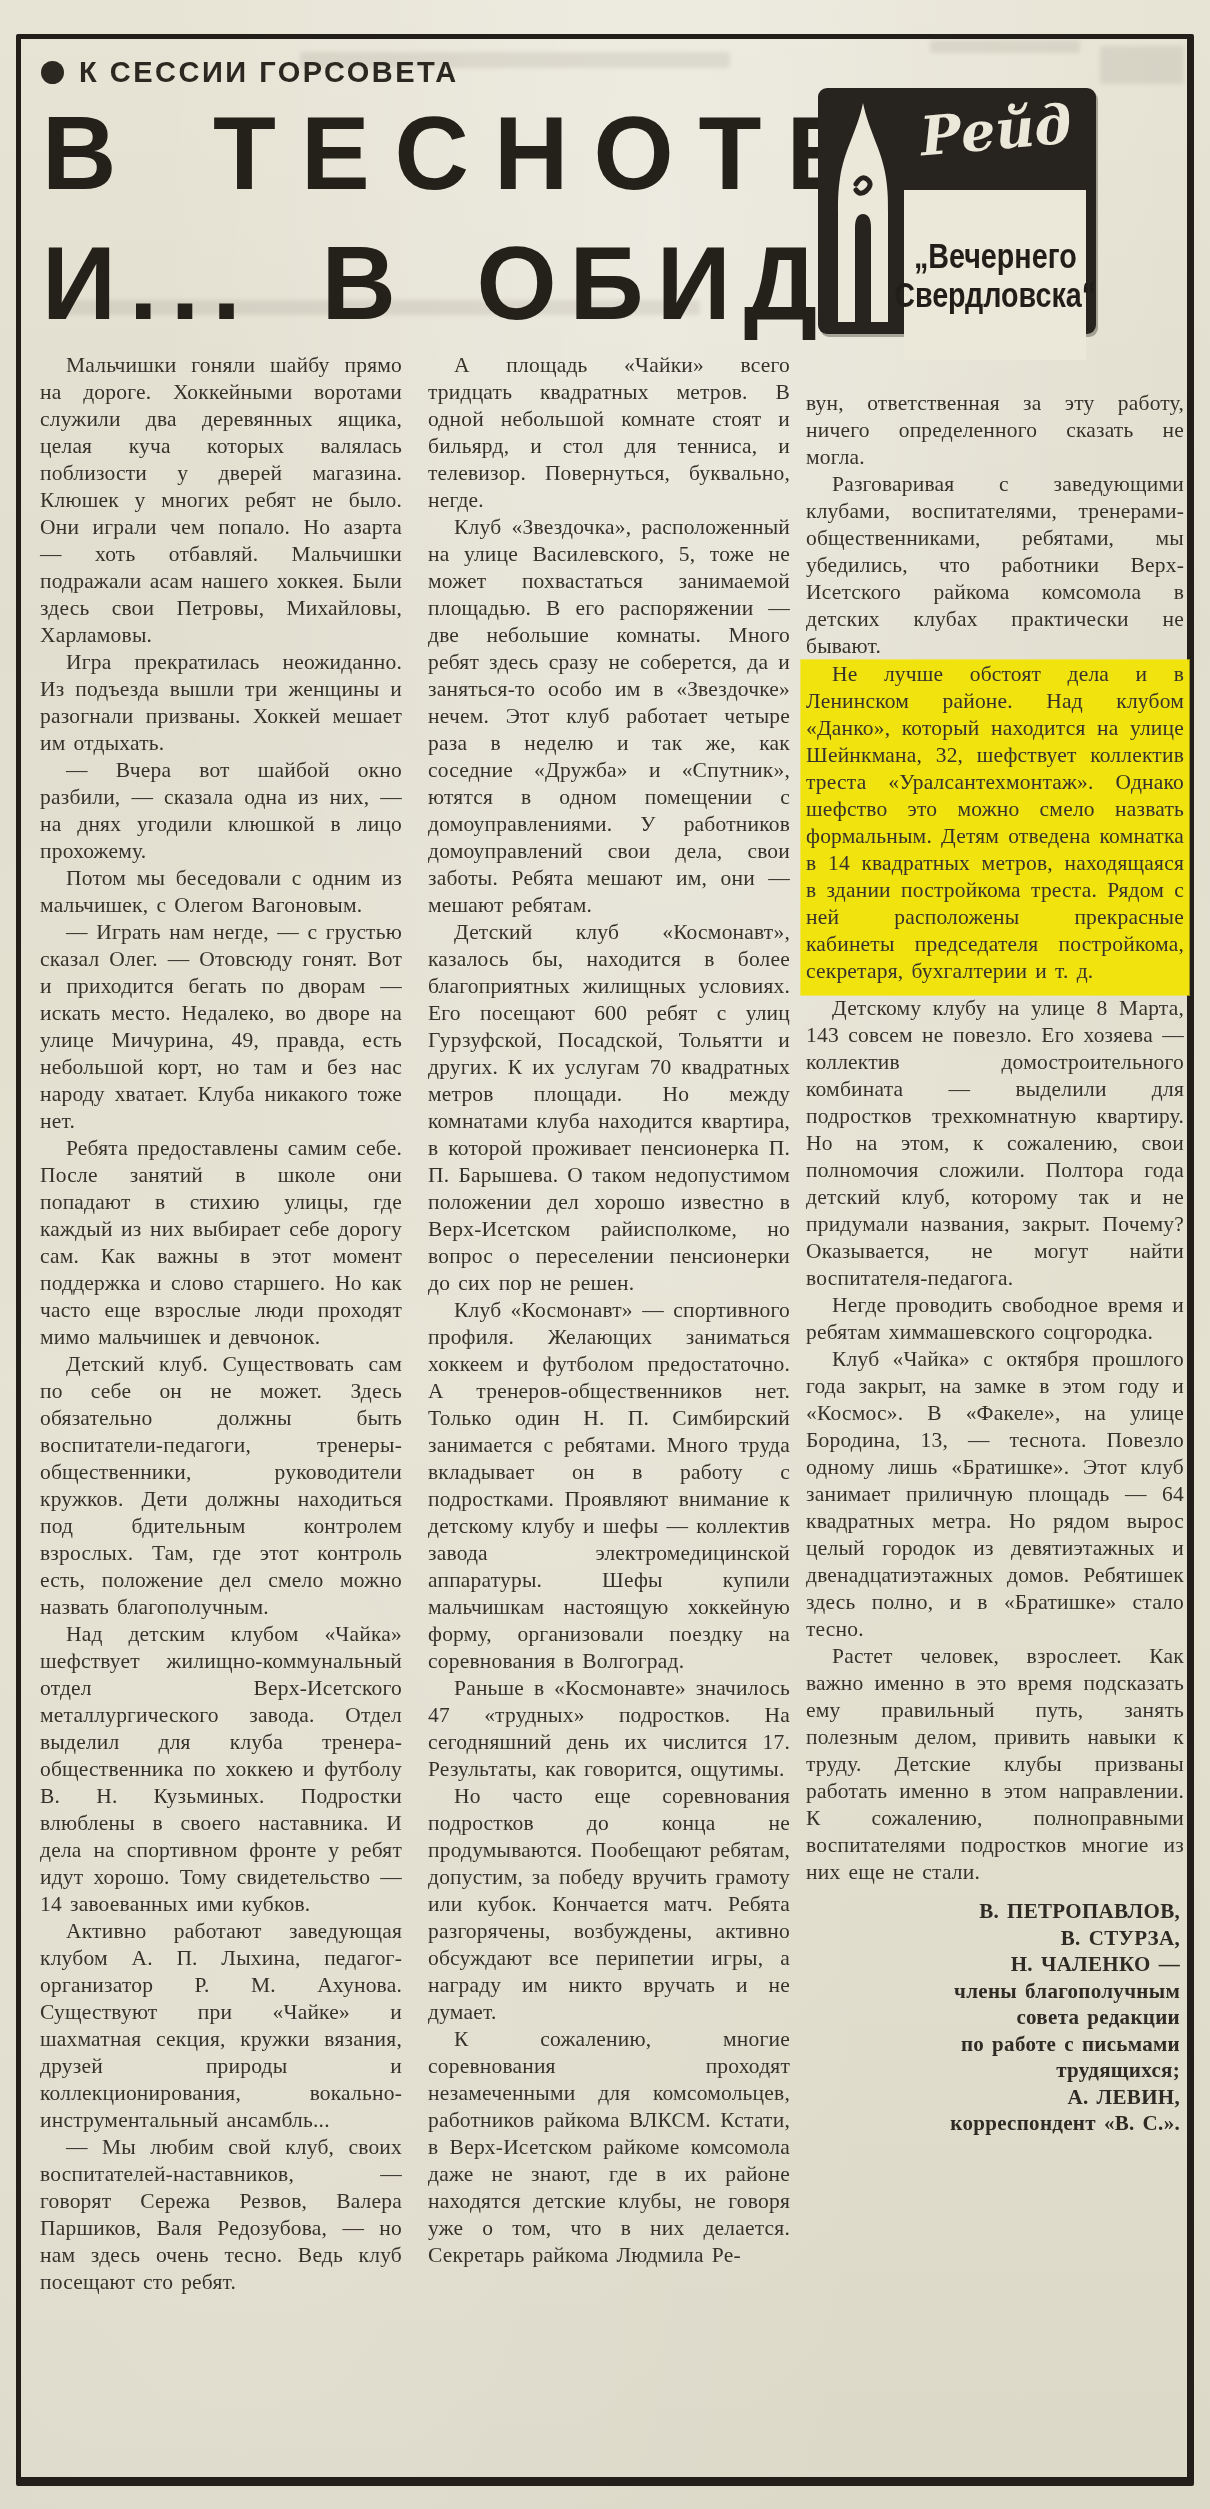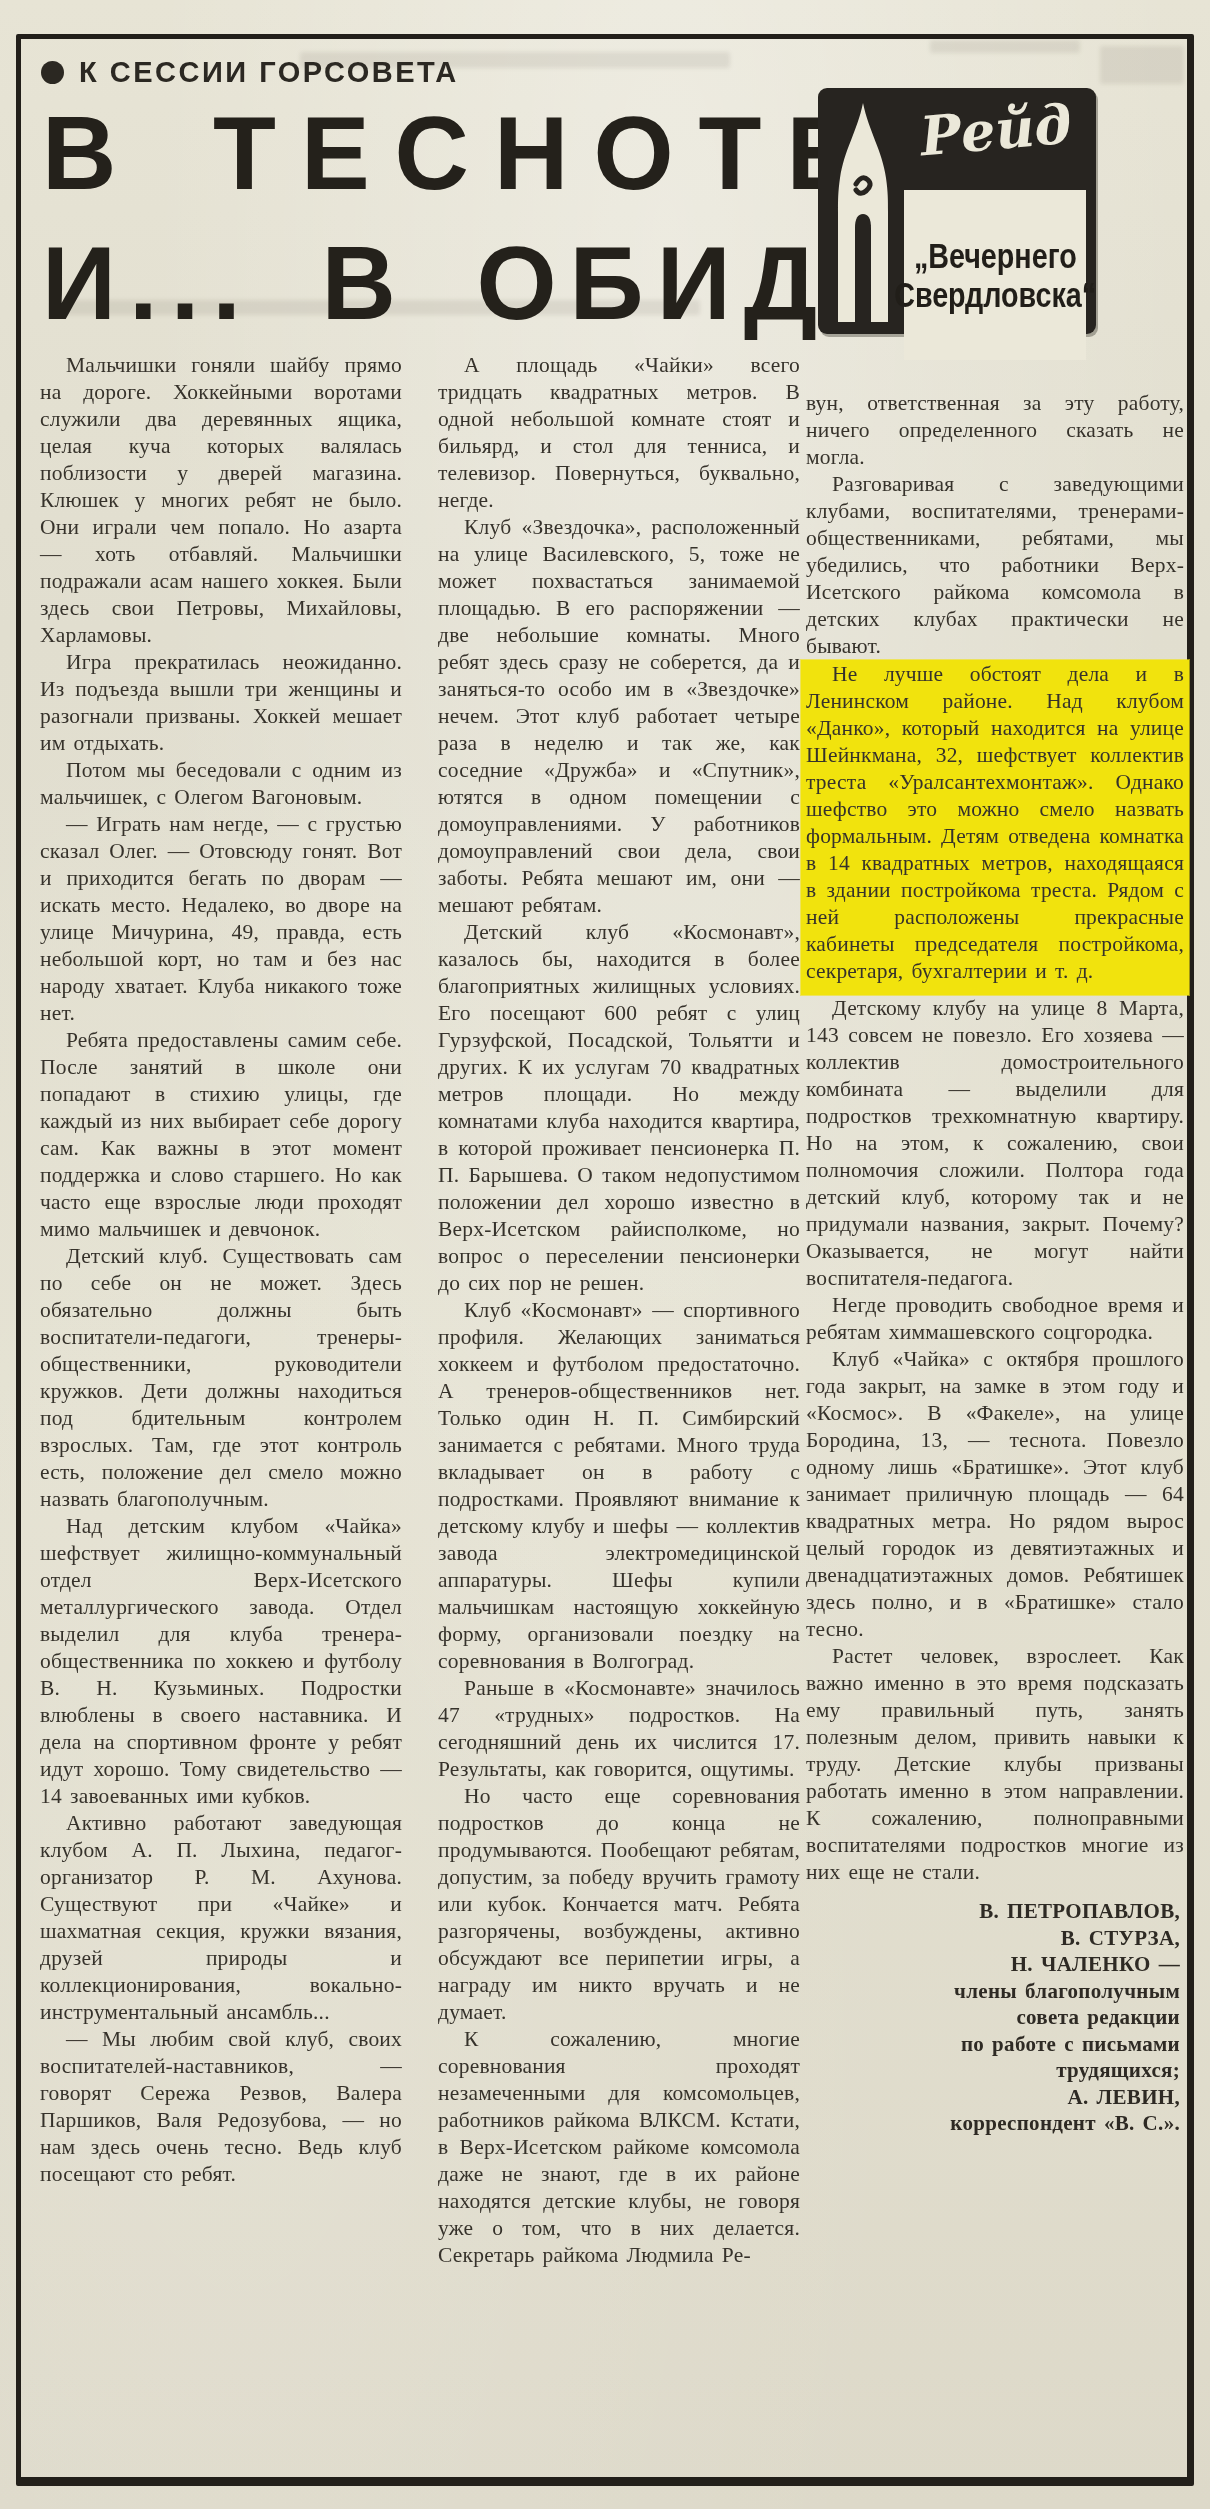--- a/index.html
+++ b/index.html
@@ -45,21 +45,21 @@
   .logo-box { position:absolute; left:86px; top:102px; width:182px; height:170px;
     background:#ebe8d9; display:flex; flex-direction:column; justify-content:center;
     align-items:center; box-shadow:inset 0 0 0 2px #ebe8d9; }
   .logo-box .ml { font-family:"Liberation Sans", sans-serif; font-weight:700; font-size:35px;
     line-height:1.12; color:#211e19; transform:scaleX(.82); white-space:nowrap; }
 
   
   .col { position:absolute; top:352px; font-size:21.5px; line-height:27px;
     text-align:justify; letter-spacing:.2px; word-spacing:2.5px; color:#36322b; }
   .col-1 { left:40px;  width:362px; }
-  .col-2 { left:428px; width:362px;margin-left:10px; }
+  .col-2 { left:428px; width:362px; }
   .col-3 { left:806px; width:378px;margin-top:38px; }
   .para { margin:0; text-indent:26px; }
   .cont .para:first-child { text-indent:0; }
 
   .highlight-block { background:#f1e30d; margin:0 -5px; padding:1px 5px 10px 5px;
     box-shadow:0 0 0 1px rgba(241,227,13,.6); }
 
   .signature { margin-top:12px; font-weight:700; text-align:right; font-size:21px;
     line-height:26.5px; letter-spacing:.3px; color:#2e2a24; padding-right:4px; }
   .sig-line { white-space:nowrap; }
@@ -96,20 +96,21 @@
     <div class="logo-box">
       <div class="ml">„Вечернего</div>
       <div class="ml">Свердловска“</div>
     </div>
   </div>
 
   <div class="col col-1">
     <div>
         <p class="para">Мальчишки гоняли шайбу прямо на дороге. Хоккейными воротами служили два деревянных ящика, целая куча которых валялась поблизости у дверей магазина. Клюшек у многих ребят не было. Они играли чем попало. Но азарта — хоть отбавляй. Мальчишки подражали асам нашего хоккея. Были здесь свои Петровы, Михайловы, Харламовы.</p>
         <p class="para">Игра прекратилась неожиданно. Из подъезда вышли три женщины и разогнали призваны. Хоккей мешает им отдыхать.</p>
+        <p class="para">— Вчера вот шайбой окно разбили, — сказала одна из них, — на днях угодили клюшкой в лицо прохожему.</p>
         <p class="para">Потом мы беседовали с одним из мальчишек, с Олегом Вагоновым.</p>
         <p class="para">— Играть нам негде, — с грустью сказал Олег. — Отовсюду гонят. Вот и приходится бегать по дворам — искать место. Недалеко, во дворе на улице Мичурина, 49, правда, есть небольшой корт, но там и без нас народу хватает. Клуба никакого тоже нет.</p>
         <p class="para">Ребята предоставлены самим себе. После занятий в школе они попадают в стихию улицы, где каждый из них выбирает себе дорогу сам. Как важны в этот момент поддержка и слово старшего. Но как часто еще взрослые люди проходят мимо мальчишек и девчонок.</p>
         <p class="para">Детский клуб. Существовать сам по себе он не может. Здесь обязательно должны быть воспитатели-педагоги, тренеры-общественники, руководители кружков. Дети должны находиться под бдительным контролем взрослых. Там, где этот контроль есть, положение дел смело можно назвать благополучным.</p>
         <p class="para">Над детским клубом «Чайка» шефствует жилищно-коммунальный отдел Верх-Исетского металлургического завода. Отдел выделил для клуба тренера-общественника по хоккею и футболу В. Н. Кузьминых. Подростки влюблены в своего наставника. И дела на спортивном фронте у ребят идут хорошо. Тому свидетельство — 14 завоеванных ими кубков.</p>
         <p class="para">Активно работают заведующая клубом А. П. Лыхина, педагог-организатор Р. М. Ахунова. Существуют при «Чайке» и шахматная секция, кружки вязания, друзей природы и коллекционирования, вокально-инструментальный ансамбль...</p>
         <p class="para">— Мы любим свой клуб, своих воспитателей-наставников, — говорят Сережа Резвов, Валера Паршиков, Валя Редозубова, — но нам здесь очень тесно. Ведь клуб посещают сто ребят.</p>
       </div>
   </div>
 

